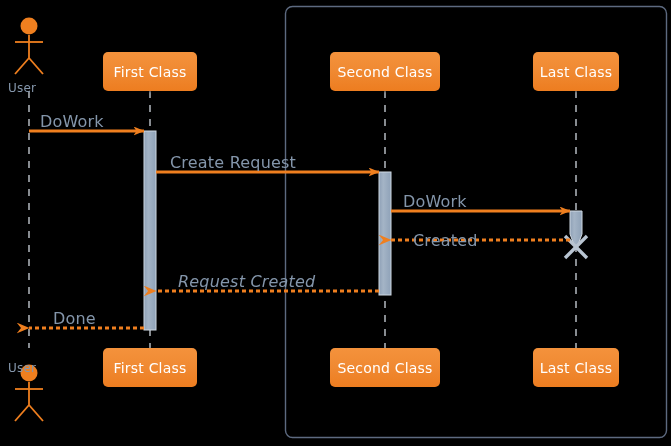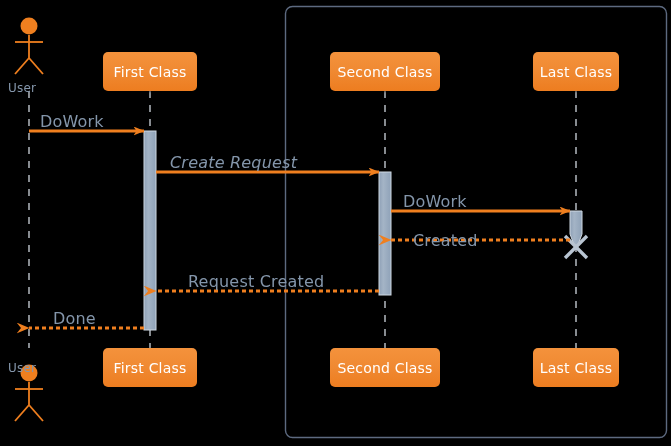--- a/index.html
+++ b/index.html
@@ -129,19 +129,19 @@
       <div class="class-box" style="left: 330px; top: 348px; width: 110px; height: 39px;">
         <span>Second Class</span>
       </div>
       <div class="class-box" style="left: 533px; top: 52px; width: 86px; height: 39px;">
         <span>Last Class</span>
       </div>
       <div class="class-box" style="left: 533px; top: 348px; width: 86px; height: 39px;">
         <span>Last Class</span>
       </div>
       <div class="msg-label" style="left: 40px; top: 112px;">DoWork</div>
-      <div class="msg-label" style="left: 170px; top: 153px; font-style: italic;">Create Request</div>
+      <div class="msg-label" style="left: 170px; top: 153px;">Create Request</div>
       <div class="msg-label" style="left: 403px; top: 192px;">DoWork</div>
       <div class="msg-label" style="left: 413px; top: 231px;">Created</div>
-      <div class="msg-label" style="left: 188px; top: 272px;">Request Created</div>
+      <div class="msg-label" style="left: 178px; top: 272px; font-style: italic;">Request Created</div>
       <div class="msg-label" style="left: 53px; top: 309px;">Done</div>
     </div>
 </div>
 
 </body></html>

